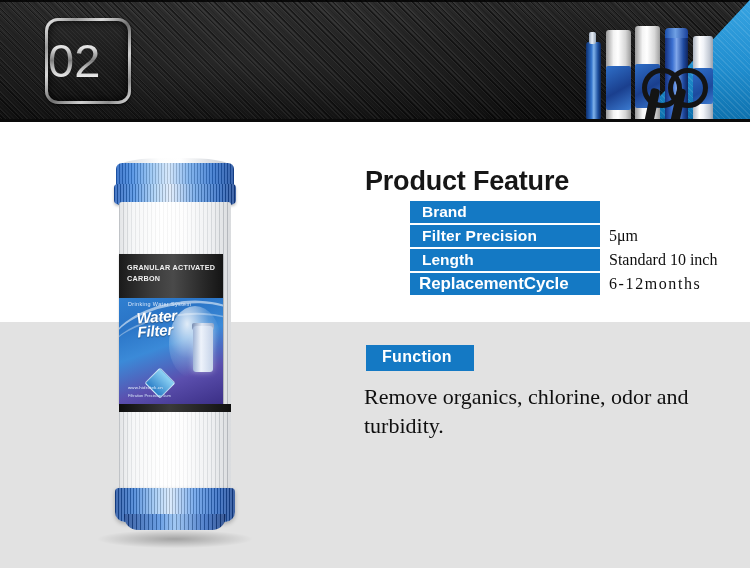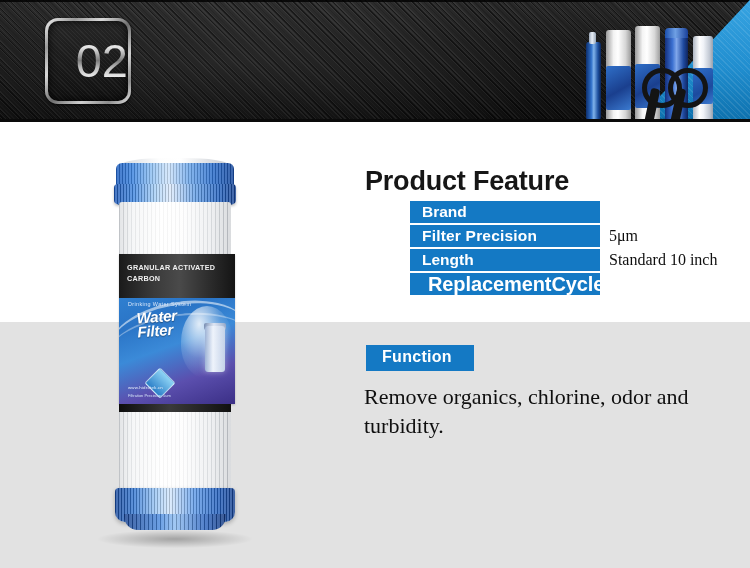--- a/index.html
+++ b/index.html
@@ -54,21 +54,21 @@
     background:linear-gradient(135deg,#f2f2f2 0%,#9a9a9a 18%,#d9d9d9 34%,#6e6e6e 52%,#cfcfcf 70%,#8d8d8d 86%,#e8e8e8 100%);
     padding:3px;box-sizing:border-box;
     box-shadow:0 1px 3px rgba(0,0,0,.8);
   }
   .badge-inner{
     width:100%;height:100%;border-radius:10px;box-sizing:border-box;
     background-color:#1a1a1a;
     background-image:
       repeating-linear-gradient(45deg, rgba(255,255,255,.05) 0px, rgba(255,255,255,.05) 1px, rgba(0,0,0,0) 1px, rgba(0,0,0,0) 3px),
       linear-gradient(180deg,#262626,#101010);
-    display:flex;align-items:center;justify-content:flex-end;
+    display:flex;align-items:center;justify-content:flex-start;
     box-shadow:inset 0 0 8px rgba(0,0,0,.9);
   }
   .badge-num{
     font-size:47px;font-weight:400;letter-spacing:0px;
     font-family:"Liberation Sans",sans-serif;
     background:linear-gradient(180deg,#ffffff 0%,#e2e2e2 22%,#7c7c7c 48%,#b9b9b9 62%,#f4f4f4 85%,#c9c9c9 100%);
     -webkit-background-clip:text;background-clip:text;
     color:transparent;-webkit-text-fill-color:transparent;
     text-shadow:none;
     line-height:1;
@@ -126,21 +126,21 @@
       linear-gradient(90deg,#1a55b4 0%,#3f86e0 16%,#a8d0f6 34%,#dceafc 46%,#65a0e6 66%,#2362c0 86%,#143f8e 100%);
     box-shadow:0 2px 3px rgba(0,0,0,.25);
   }
   .body-tube{
     position:absolute;left:11px;top:44px;width:112px;height:300px;border-radius:3px;
     background:
       repeating-linear-gradient(90deg, rgba(0,0,0,.035) 0px, rgba(0,0,0,.035) 1px, rgba(255,255,255,.5) 1px, rgba(255,255,255,.5) 4px),
       linear-gradient(90deg,#c6c9cd 0%,#eceef0 12%,#ffffff 38%,#fbfbfc 58%,#dfe2e5 82%,#b4b8bd 100%);
   }
   .label{
-    position:absolute;left:11px;top:96px;width:116px;height:150px;overflow:hidden;
+    position:absolute;left:11px;top:96px;width:104px;height:150px;overflow:hidden;
     box-shadow:0 1px 2px rgba(0,0,0,.2);
   }
   .lbl-dark{
     position:absolute;left:0;top:0;width:100%;height:44px;
     background:linear-gradient(90deg,#1a1a1a 0%,#3a3a3a 30%,#4a4a4a 52%,#2a2a2a 80%,#141414 100%);
     color:#fff;
   }
   .lbl-dark-t{
     position:absolute;left:8px;top:9px;width:98px;
     font-size:7.2px;font-weight:bold;line-height:1.5;letter-spacing:.3px;
@@ -230,21 +230,21 @@
   .spec-row{display:flex;align-items:flex-start;margin-bottom:2px;height:22px;}
   .spec-key{
     width:190px;height:22px;box-sizing:border-box;
     background:#1479c4;color:#fff;
     font-size:15.5px;font-weight:bold;
     font-family:"Liberation Sans",sans-serif;
     display:flex;align-items:center;
     padding-left:12px;
     white-space:nowrap;overflow:hidden;
   }
-  .spec-key.tight{padding-left:18px;font-size:20px;letter-spacing:-.1px;}
+  .spec-key.tight{padding-left:9px;font-size:17px;letter-spacing:-.1px;}
   .spec-key.spaced{letter-spacing:.2px;}
   .spec-val{
     margin-left:9px;color:#0f0f0f;
     font-size:16px;line-height:22px;
     font-family:"Liberation Serif",serif;
     white-space:nowrap;
   }
   .spec-val.wide{letter-spacing:1.6px;}
 
   .func-badge{
@@ -361,20 +361,21 @@
     <div class="spec-row">
       <div class="spec-key spaced">Filter  Precision</div>
       <div class="spec-val">5μm</div>
     </div>
     <div class="spec-row">
       <div class="spec-key">Length</div>
       <div class="spec-val">Standard 10 inch</div>
     </div>
     <div class="spec-row">
       <div class="spec-key tight">ReplacementCycle</div>
+      <div class="spec-val wide">6-12months</div>
     </div>
 
   </div>
 
   <div class="func-badge">Function</div>
   <div class="func-text">Remove organics, chlorine, odor and turbidity.</div>
 
 </div>
 
 </body></html>

